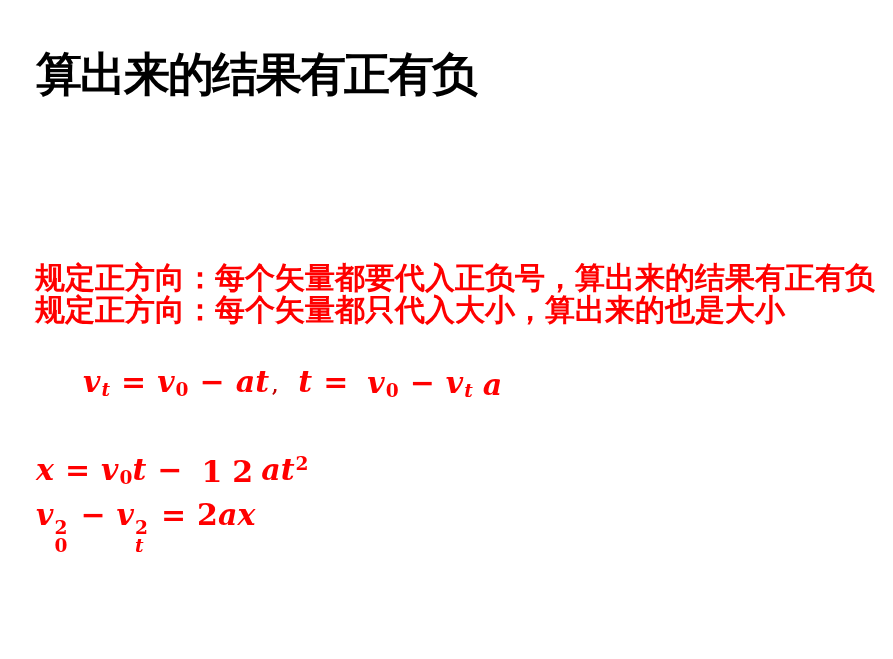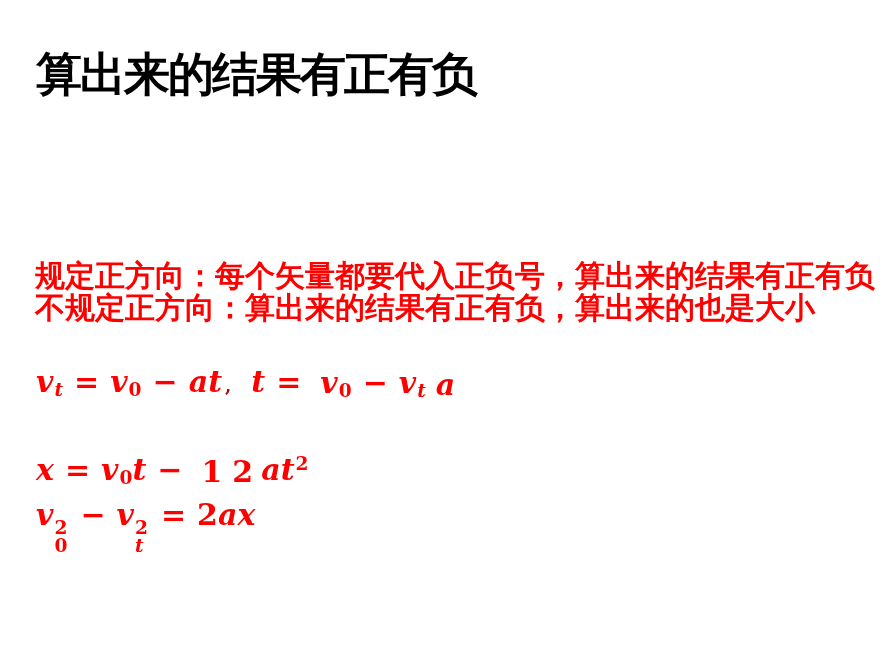--- a/index.html
+++ b/index.html
@@ -21,32 +21,32 @@
     font-family:"Liberation Sans",sans-serif;
   }
   .notes{
     position:absolute;
     left:35px;top:262px;
     font-size:30px;
     line-height:32px;
     font-weight:bold;
     color:#ff0000;
     white-space:nowrap;
-    font-family:Liberation Mono, monospace;
+    font-family:Liberation Sans, sans-serif;
   }
   .formulas{
     position:absolute;
     left:36px;top:0;width:600px;
     color:#ff0000;
     font-size:30px;
     font-weight:bold;
     font-family:"DejaVu Serif","Liberation Serif",serif;
   }
   .formula-row{position:absolute;left:0;line-height:1;white-space:nowrap;}
-  .row-0{top:367px;}
+  .row-0{top:367px;margin-left:47px;}
   .row-1{top:455px;}
   .row-2{top:500px;}
   .it{font-style:italic;}
   .up{font-style:normal;}
   .op{margin:0 11px;}
   .sub{font-size:0.62em;vertical-align:-0.2em;margin-left:1px;}
   .sup{font-size:0.62em;vertical-align:0.55em;margin-left:1px;}
   .stack{
     display:inline-flex;flex-direction:column;align-items:flex-start;
     font-size:0.62em;line-height:0.97;
@@ -66,21 +66,21 @@
 </style>
 </head>
 <body>
 
 <div id="slide">
 
   <div class="slide-title">算出来的结果有正有负</div>
 
   <div class="notes">
     <div>规定正方向：每个矢量都要代入正负号，算出来的结果有正有负</div>
-    <div>不规定正方向：算出来的结果有正有负，算出来的也是大小</div>
+    <div>规定正方向：每个矢量都只代入大小，算出来的也是大小</div>
   </div>
 
   <div class="formulas">
     <div class="formula-row row-0"><span><span class="it">v</span><span class="sub"><span class="it">t</span></span></span><span><span class="up op">=</span></span><span><span class="it">v</span><span class="sub"><span class="up">0</span></span></span><span><span class="up op">−</span></span><span><span class="it">a</span><span class="it">t</span></span><span class="plain">,</span><span class="hsp" style="width: 20px;"></span><span><span class="it">t</span></span><span><span class="up op">=</span></span><span class="frac">
           <span class="num"><span><span class="it">v</span><span class="sub"><span class="up">0</span></span></span><span><span class="up op">−</span></span><span><span class="it">v</span><span class="sub"><span class="it">t</span></span></span></span>
           <span class="fbar"></span>
           <span class="den"><span><span class="it">a</span></span></span>
         </span></div>
     <div class="formula-row row-1"><span><span class="it">x</span></span><span><span class="up op">=</span></span><span><span class="it">v</span><span class="sub"><span class="up">0</span></span></span><span><span class="it">t</span></span><span><span class="up op">−</span></span><span class="frac">
           <span class="num"><span><span class="up">1</span></span></span>

